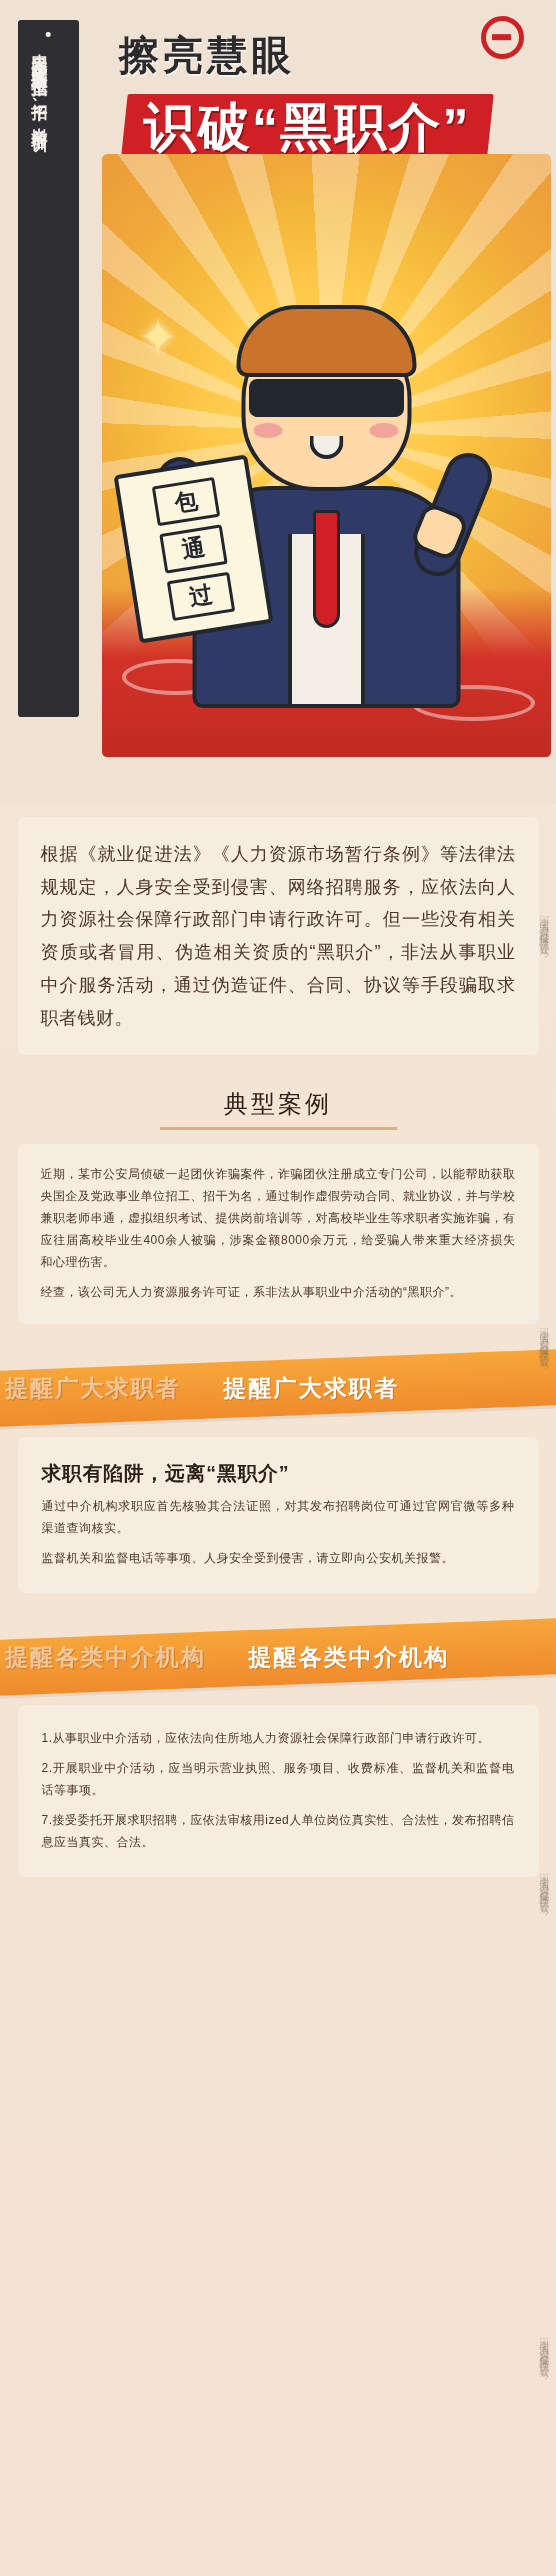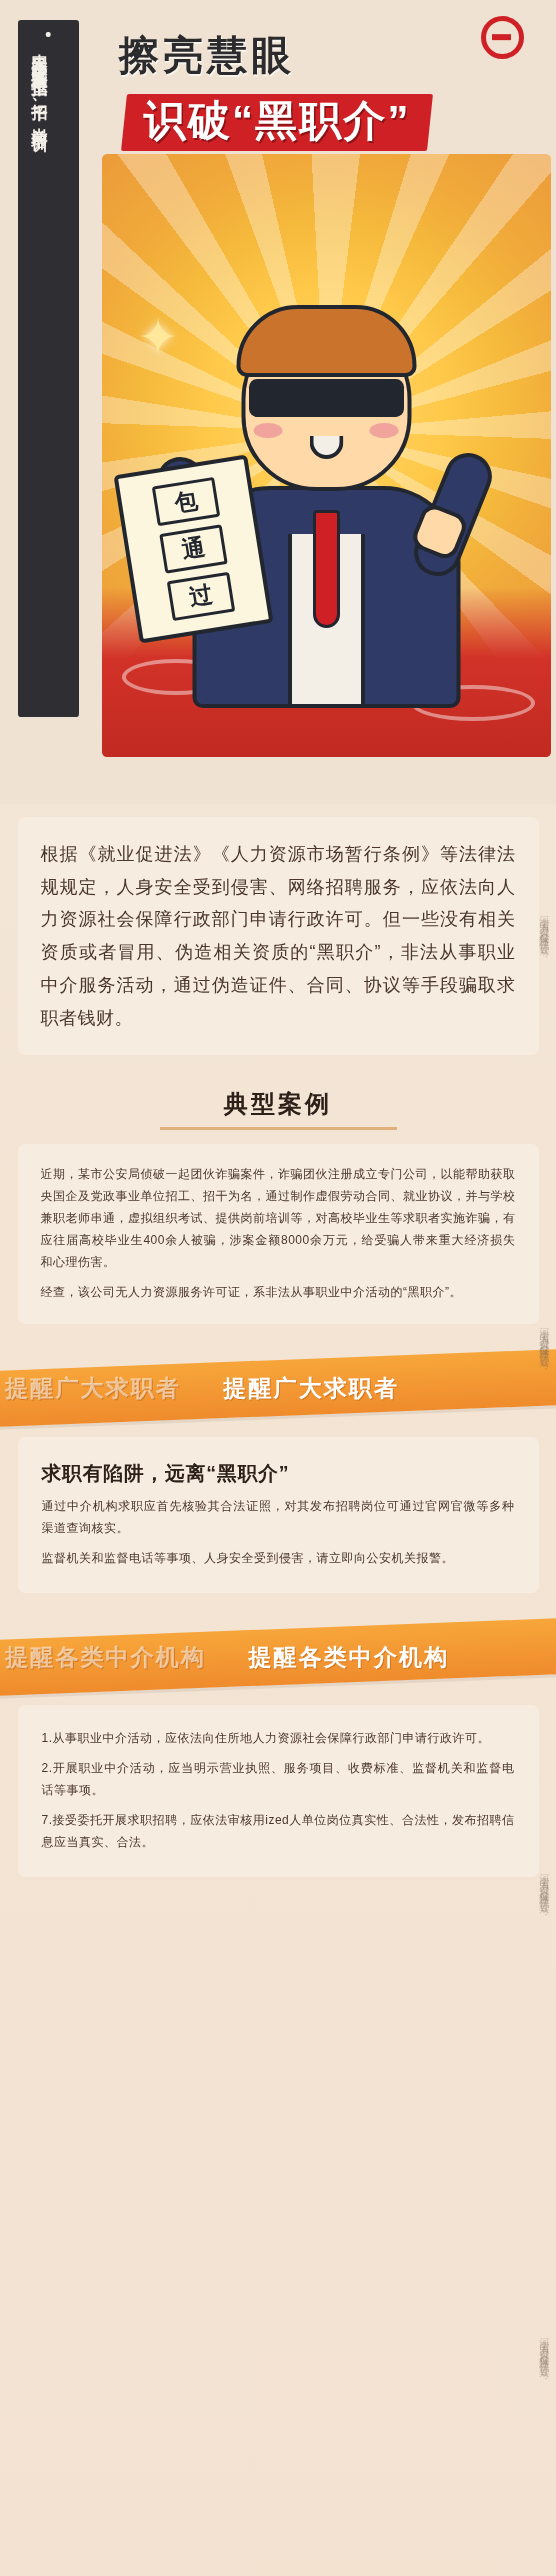--- a/index.html
+++ b/index.html
@@ -88,21 +88,21 @@
   .title-2-bg {
     position: absolute;
     left: -10.3px; top: 4.1px;
     right: -10.3px; bottom: 3.1px;
     background: #cf2026;
     transform: skewX(-6deg);
     border-radius: 2.1px;
   }
   .title-2 {
     position: relative;
-    font-size: 42px;
+    font-size: 52px;
     font-weight: 800;
     letter-spacing: 2.1px;
     color: #ffffff;
     padding: 3.1px 9.3px 5.2px 9.3px;
     text-shadow: 1.5px 1.5px 0 #8c1216;
   }
   .no-sign {
     position: absolute;
     right: 27px;
     top: -4.1px;
@@ -287,21 +287,21 @@
     text-align: justify;
     color: #4a362c;
   }
   .card.top { margin-top: 13.4px; }
 
   .h-badge {
     margin: 28px auto 13.4px auto;
     width: 237px;
     text-align: center;
     font-size: 24px;
-    font-weight: 700;
+    font-weight: 400;
     color: #2c2018;
     padding: 5.2px 0 7.2px 0;
     border-bottom: 3.6px solid #e0b07a;
     letter-spacing: 3.1px;
   }
 
   
   .ribbon {
     position: relative;
     margin: 36px 0 0 0;

